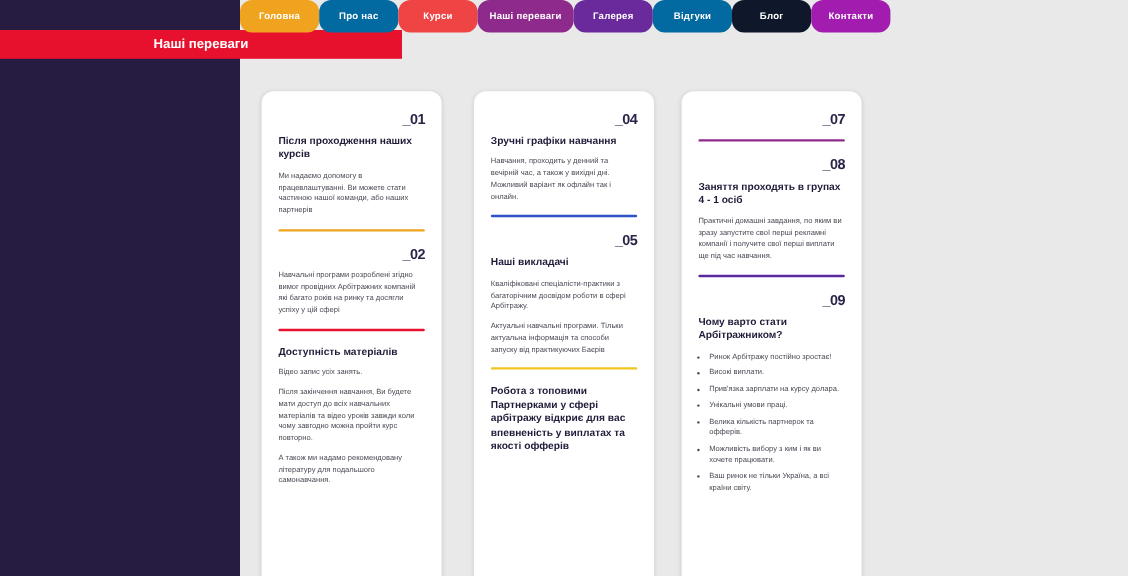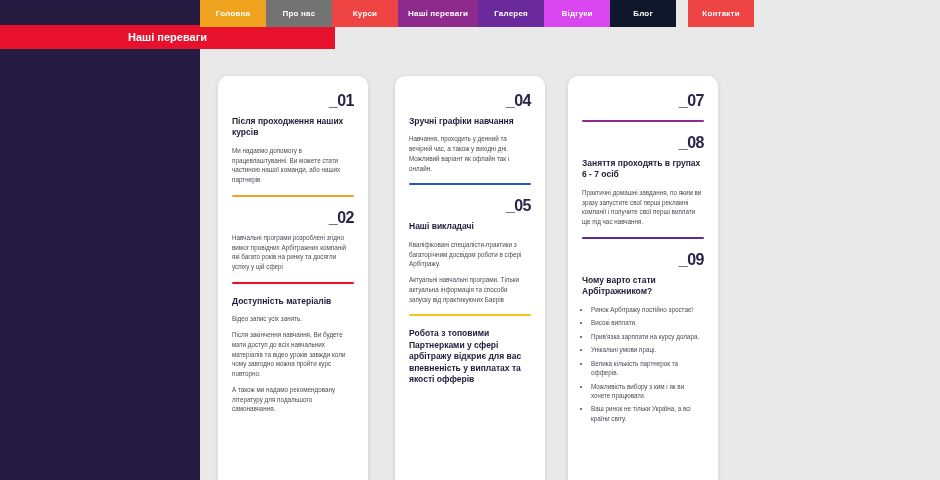--- a/index.html
+++ b/index.html
@@ -28,20 +28,21 @@
     height: 27px;
     line-height: 27px;
     color: #ffffff;
     font-size: 8px;
     font-weight: bold;
     text-align: center;
     padding: 0 10px;
     min-width: 46px;
     letter-spacing: .2px;
     white-space: nowrap;
+    border-radius: 10px;
   }
 
   
   .left-dark {
     position: absolute;
     left: 0;
     top: 0;
     width: 200px;
     height: 480px;
     background: #241b3f;
@@ -97,21 +98,21 @@
     box-shadow: 0 1px 4px rgba(0,0,0,.13);
     padding: 16px 14px 20px 14px;
     box-sizing: border-box;
   }
   .card.c1 { left: 218px; height: 420px; }
   .card.c2 { left: 395px; height: 420px; }
   .card.c3 { left: 568px; height: 420px; }
 
   .num {
     text-align: right;
-    font-size: 16px;
+    font-size: 12px;
     font-weight: bold;
     color: #2b2348;
     letter-spacing: -.5px;
     margin-bottom: 6px;
   }
   .blk-title {
     font-size: 8.5px;
     font-weight: bold;
     color: #201a38;
     line-height: 1.35;
@@ -143,27 +144,27 @@
 </style>
 </head>
 <body>
 
 <div class="left-dark">
   <div class="left-dark-inner"></div>
 </div>
 
 <div class="nav" id="nav">
     <div class="nav-item" style="background: rgb(240, 163, 30);">Головна</div>
-    <div class="nav-item" style="background: #737373;">Про нас</div>
+    <div class="nav-item" style="background: #0369a1;">Про нас</div>
     <div class="nav-item" style="background: #ef4444;">Курси</div>
     <div class="nav-item" style="background: rgb(142, 42, 139);">Наші переваги</div>
     <div class="nav-item" style="background: rgb(106, 42, 156);">Галерея</div>
-    <div class="nav-item" style="background: #d946ef;">Відгуки</div>
+    <div class="nav-item" style="background: #0369a1;">Відгуки</div>
     <div class="nav-item" style="background: #0f172a;">Блог</div>
-    <div class="nav-item" style="background: #ef4444; margin-left: 12px;">Контакти</div>
+    <div class="nav-item" style="background: #a21caf;">Контакти</div>
   </div>
 
 <div class="ribbon"></div>
 <div class="ribbon-text">Наші переваги</div>
 
 <div class="content">
   <div class="card c1" id="col0">
       <div class="num">_01</div>
       <div class="blk-title">Після проходження наших курсів</div>
       <div class="blk-text">Ми надаємо допомогу в працевлаштуванні. Ви можете стати частиною нашої команди, або наших партнерів</div>
@@ -185,21 +186,21 @@
       <div class="blk-title">Наші викладачі</div>
       <div class="blk-text">Кваліфіковані спеціалісти-практики з багаторічним досвідом роботи в сфері Арбітражу.</div>
       <div class="blk-text">Актуальні навчальні програми. Тільки актуальна інформація та способи запуску від практикуючих Баєрів</div>
       <div class="rule" style="background: rgb(240, 197, 30);"></div>
       <div class="blk-title">Робота з топовими Партнерками у сфері арбітражу відкриє для вас впевненість у виплатах та якості офферів</div>
     </div>
   <div class="card c3" id="col2">
       <div class="num">_07</div>
       <div class="rule" style="background: rgb(142, 42, 139);"></div>
       <div class="num">_08</div>
-      <div class="blk-title">Заняття проходять в групах 6 - 7 осіб</div>
+      <div class="blk-title">Заняття проходять в групах 4 - 1 осіб</div>
       <div class="blk-text">Практичні домашні завдання, по яким ви зразу запустите свої перші рекламні компанії і получите свої перші виплати ще під час навчання.</div>
       <div class="rule" style="background: rgb(91, 42, 156);"></div>
       <div class="num">_09</div>
       <div class="blk-title">Чому варто стати Арбітражником?</div>
       <ul class="bullets">
         <li>Ринок Арбітражу постійно зростає!</li>
         <li>Високі виплати.</li>
         <li>Прив'язка зарплати на курсу долара.</li>
         <li>Унікальні умови праці.</li>
         <li>Велика кількість партнерок та офферів.</li>

